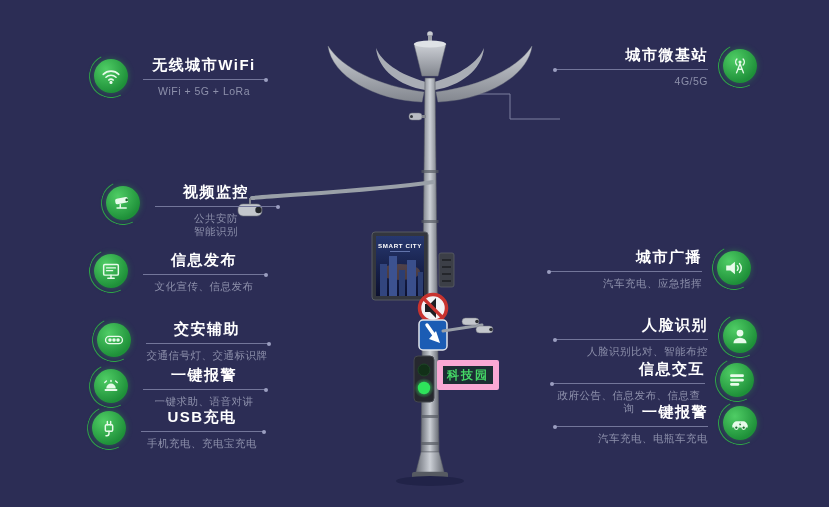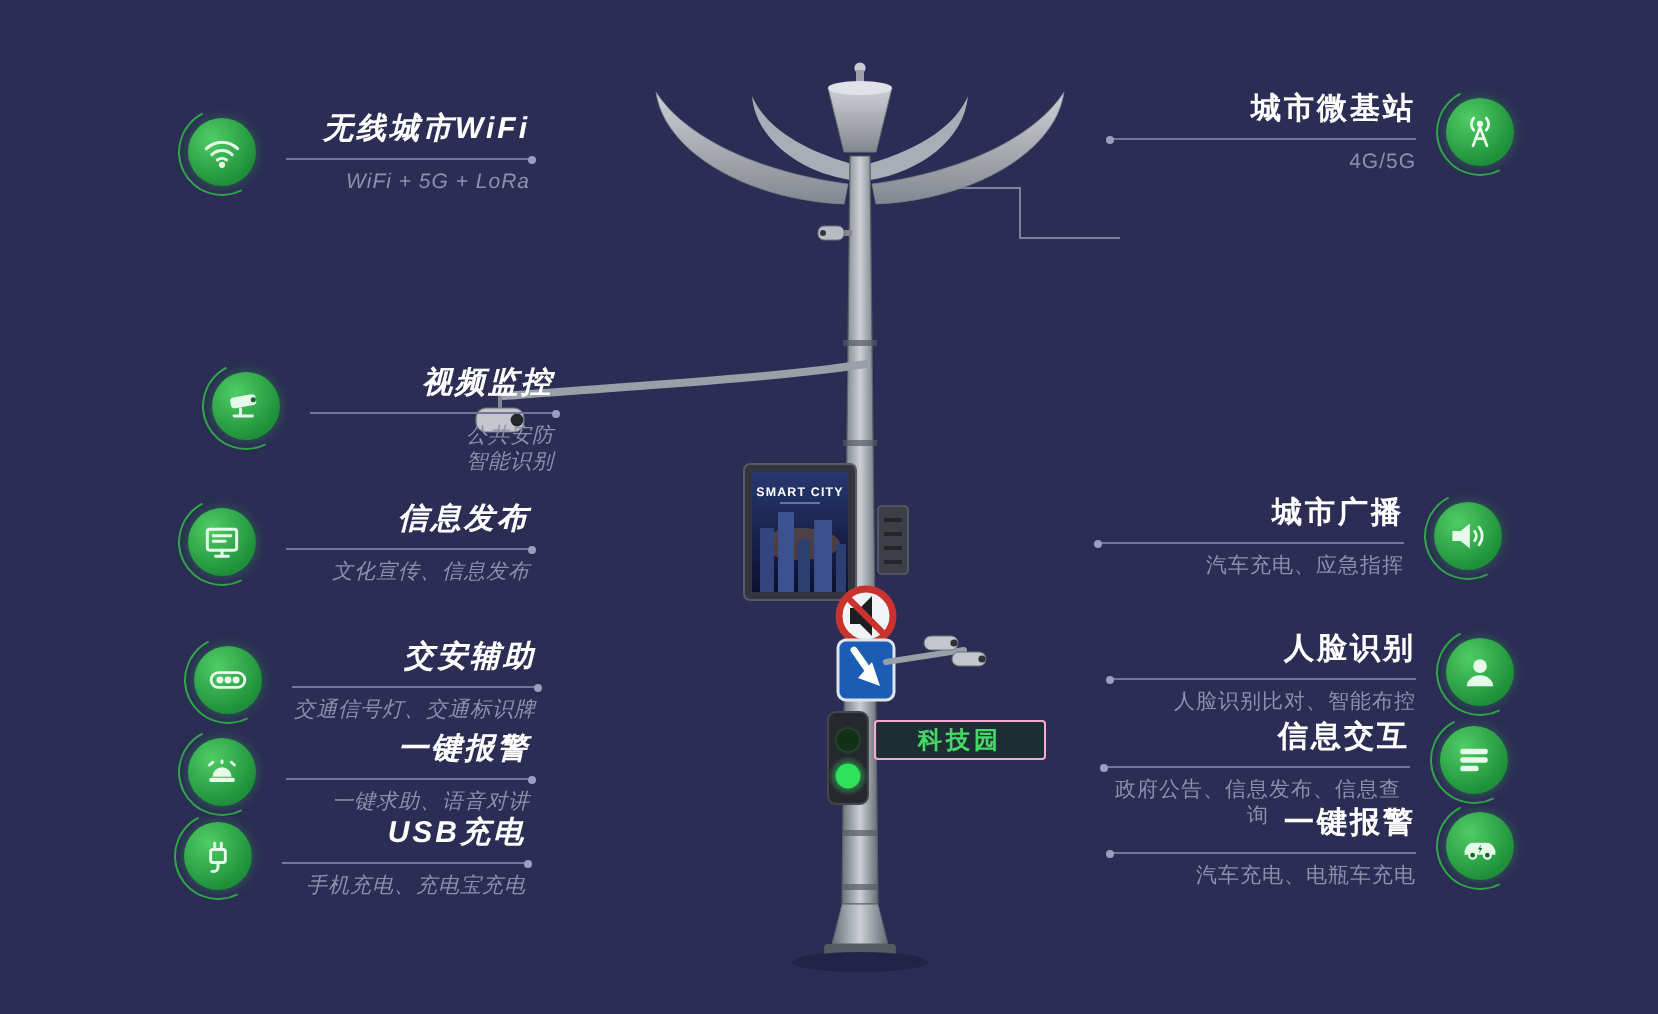--- a/index.html
+++ b/index.html
@@ -17,34 +17,34 @@
     box-shadow:0 0 6px rgba(46,165,71,.45);
   }
   .icon-circle svg{width:22px;height:22px;display:block;}
   .orbit{
     position:absolute;inset:-3px;border-radius:50%;
     border:1.4px solid transparent;
     border-left-color:#2fa547;border-bottom-color:#2fa547;
     transform:rotate(18deg);
   }
   .txt{display:flex;flex-direction:column;}
-  .feature.left .txt{width:122px;align-items:flex-end;text-align:left;font-style:italic;}
+  .feature.left .txt{width:122px;align-items:center;text-align:left;}
   .feature.right .txt{width:152px;align-items:flex-end;text-align:center;}
   .title{color:#ffffff;font-weight:700;font-size:15px;letter-spacing:1.5px;line-height:18px;white-space:nowrap;}
   .rule{position:relative;height:1px;width:100%;background:#73769a;margin:5px 0;}
   .feature.left .rule::after{content:"";position:absolute;right:-3px;top:-1.5px;width:4px;height:4px;border-radius:50%;background:#9b9ec0;}
   .feature.right .rule::after{content:"";position:absolute;left:-3px;top:-1.5px;width:4px;height:4px;border-radius:50%;background:#9b9ec0;}
   .subtitle{color:#8d90ab;font-size:10.5px;line-height:13px;white-space:pre-line;letter-spacing:.5px;}
   .pole-svg{position:absolute;left:230px;top:20px;width:330px;height:470px;}
   .tech-park{
     position:absolute;left:437px;top:360px;
-    border:1px solid #f9a8d4;border-radius:2px;
+    border:6px solid #f9a8d4;border-radius:2px;
     background:rgba(17,46,26,.55);
     color:#45d866;font-size:12px;font-weight:700;letter-spacing:2px;
-    padding:1px 21px;line-height:16px;
+    padding:1px 4px;line-height:16px;
   }
 </style>
 </head>
 <body>
 
 <div class="stage">
 
   <svg class="pole-svg" viewBox="0 0 330 470">
     <defs>
       <linearGradient id="metalH" x1="0" y1="0" x2="1" y2="0">

